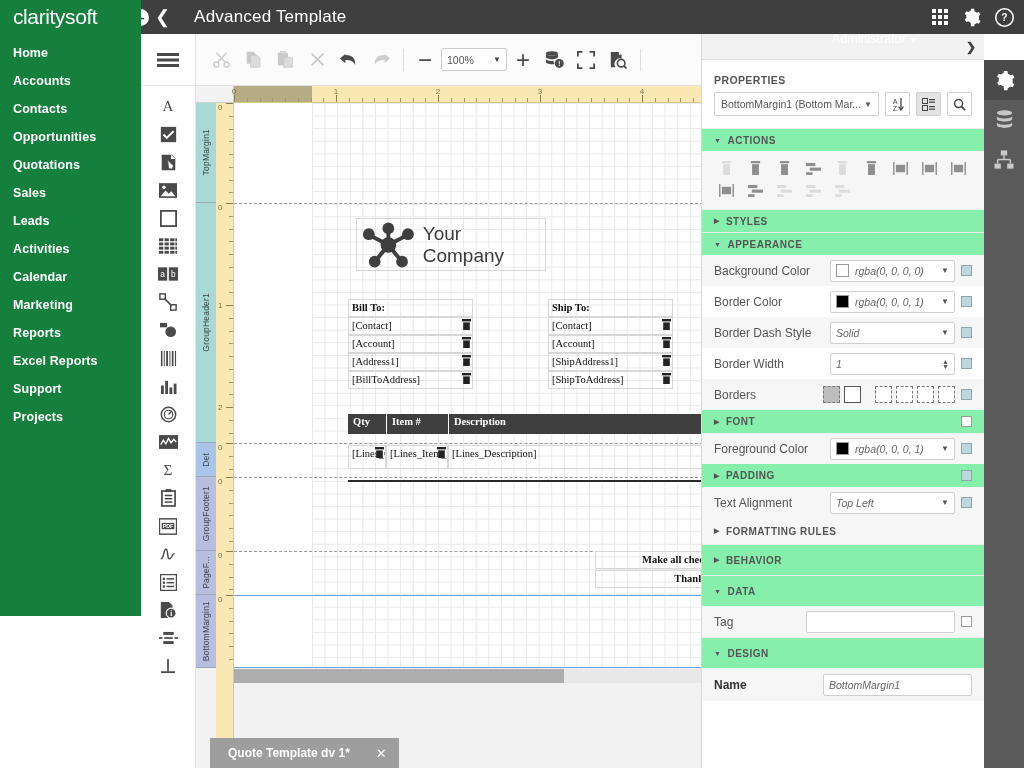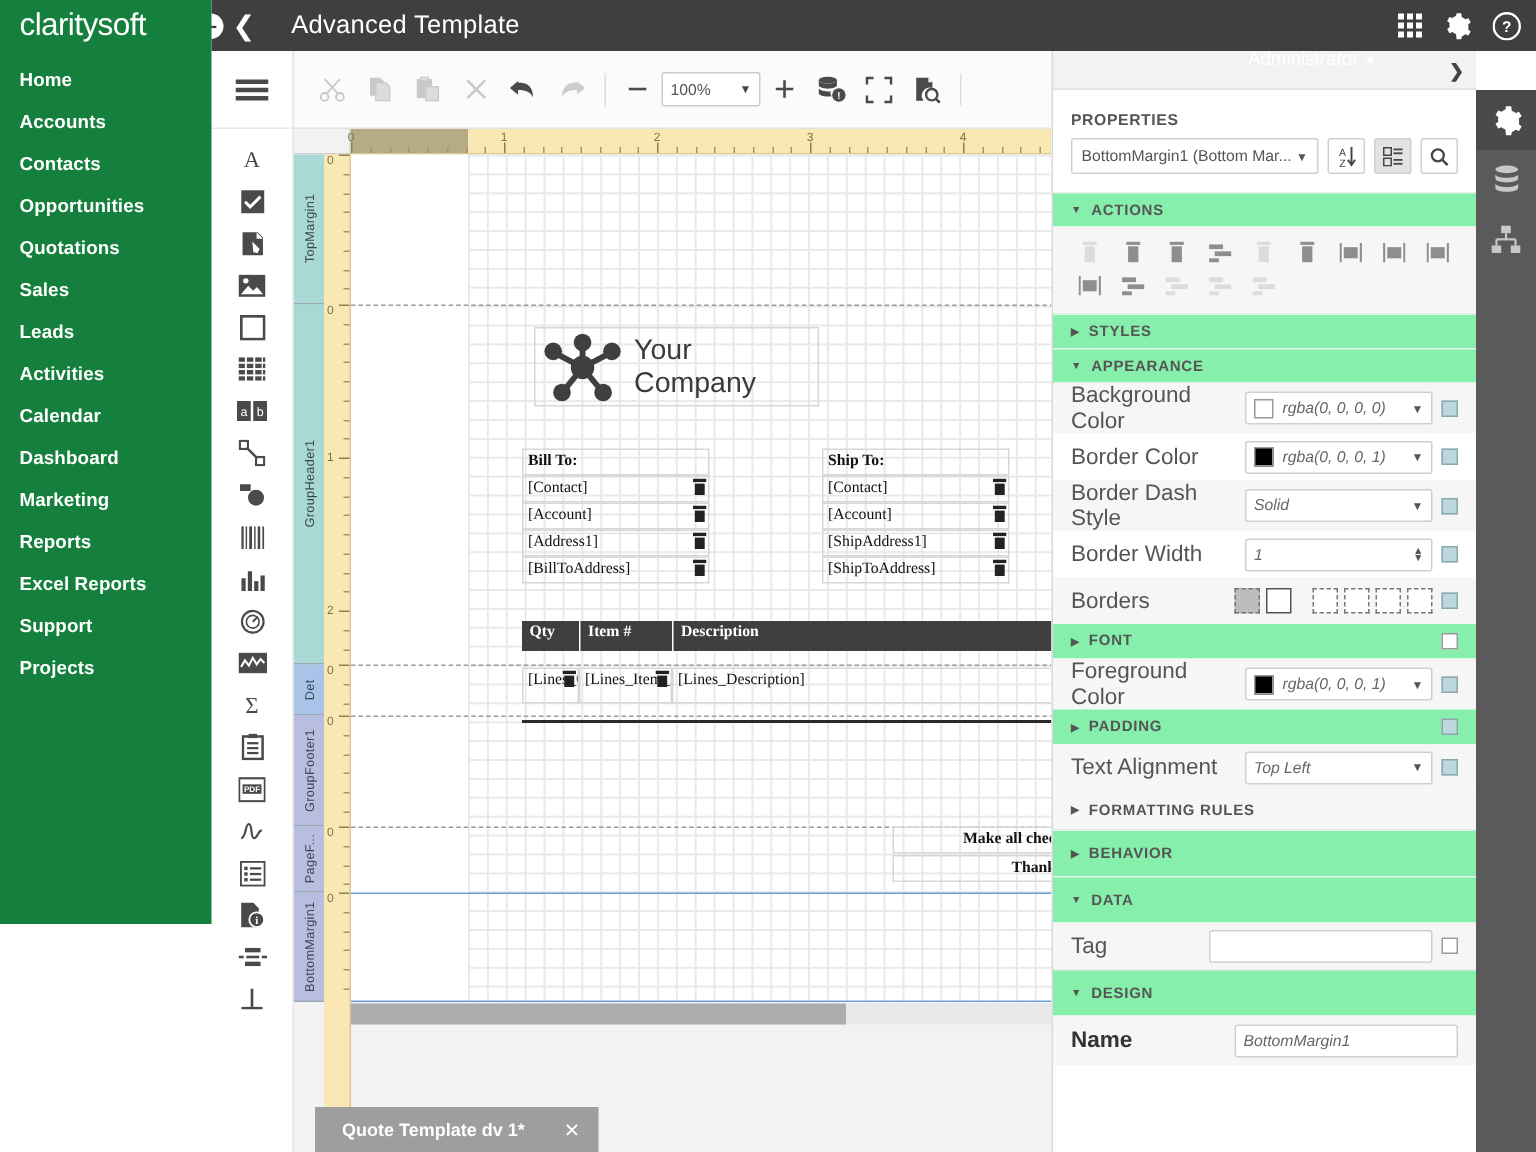--- a/index.html
+++ b/index.html
@@ -198,21 +198,21 @@
   .actions-grid {
     background:#f6f6f6; padding:6px 10px 8px; display:flex; flex-wrap:wrap; gap:0;
   }
   .act { width:29px; height:22px; display:flex; align-items:center; justify-content:center;
          cursor:pointer; }
 
   .prow {
     display:flex; align-items:center; min-height:31px; padding:0 12px; gap:6px; background:#fff;
   }
   .prow.shaded { background:#f6f6f6; }
-  .plabel { width:110px; font-size:15px; color:#555; }
+  .plabel { width:110px; font-size:12px; color:#555; }
   .plabel.b { font-weight:bold; color:#333; }
   .pfield {
     flex:1; height:22px; border:1px solid #cfcfcf; border-radius:2px; background:#fff;
     display:flex; align-items:center; padding:0 5px; font-size:10.5px; color:#666;
     justify-content:space-between;
     font-style:italic;
   }
   .swatch { width:13px;height:13px;border:1px solid #9a9a9a;margin-right:6px; flex:0 0 auto;}
   .pfield .val { flex:1; }
   .pfield .caret { font-size:8px; color:#555; }
@@ -245,21 +245,20 @@
     <div class="nav-items" id="navlist">
         <div class="nav-item">Home</div>
         <div class="nav-item">Accounts</div>
         <div class="nav-item">Contacts</div>
         <div class="nav-item">Opportunities</div>
         <div class="nav-item">Quotations</div>
         <div class="nav-item">Sales</div>
         <div class="nav-item">Leads</div>
         <div class="nav-item">Activities</div>
         <div class="nav-item">Calendar</div>
-        <div class="nav-item">Dashboard</div>
         <div class="nav-item">Marketing</div>
         <div class="nav-item">Reports</div>
         <div class="nav-item">Excel Reports</div>
         <div class="nav-item">Support</div>
         <div class="nav-item">Projects</div>
       </div>
   </div>
 
   <div class="topbar">
     <div class="topbar-minus">–</div>

